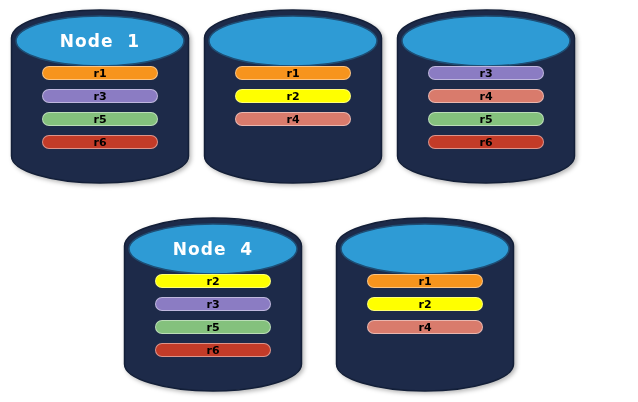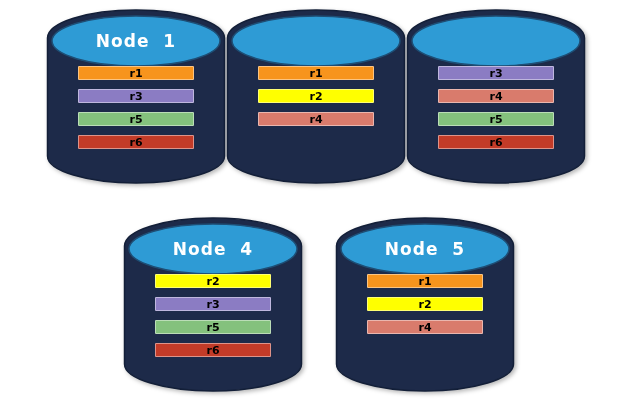--- a/index.html
+++ b/index.html
@@ -16,21 +16,22 @@
   .canvas {
     position: relative;
     width: 638px;
     height: 402px;
   }
   .row {
     display: flex;
   }
   .row-1 {
     padding: 8px 16px 0 10px;
-    justify-content: center;
+    justify-content: flex-start;
+    gap: 13px;
   }
   .row-2 {
     margin-top: 30px;
     justify-content: center;
     gap: 32px;
   }
   .node {
     position: relative;
     width: 180px;
     height: 178px;
@@ -62,21 +63,21 @@
     position: absolute;
     left: 32px;
     right: 32px;
     top: 58px;
     display: flex;
     flex-direction: column;
     gap: 9px;
   }
   .bar {
     height: 14px;
-    border-radius: 1px;
+    border-radius: 7px;
     display: flex;
     align-items: center;
     justify-content: center;
     font-size: 11px;
     font-weight: bold;
     color: #000000;
     border: 1px solid rgba(255,255,255,0.45);
     box-sizing: border-box;
     line-height: 1;
   }
@@ -135,21 +136,20 @@
           <div class="bar" style="background: rgb(139, 124, 195);">r3</div>
           <div class="bar" style="background: rgb(132, 193, 125);">r5</div>
           <div class="bar" style="background: rgb(195, 59, 40);">r6</div>
         </div>
   </div>
       <div class="node">
     <svg class="cyl" viewBox="0 0 180 178" aria-hidden="true">
       <path class="cyl-body" d="M 1.5,30 a 88.5,28 0 0 1 177,0 l 0,118 a 88.5,27 0 0 1 -177,0 z" stroke-width="1.5" fill="#1D2A49" stroke="#131F38"></path>
       <ellipse class="cyl-top" cx="90" cy="33" rx="84" ry="25" stroke-width="1.5" fill="#2E9BD5" stroke="#1E4E75"></ellipse>
     </svg>
-    <div class="title" style="color: rgb(255, 255, 255);">Node  5</div>
     <div class="bars">
           <div class="bar" style="background: rgb(247, 148, 29);">r1</div>
           <div class="bar" style="background: rgb(255, 255, 0);">r2</div>
           <div class="bar" style="background: rgb(217, 123, 108);">r4</div>
         </div>
   </div>
     </div>
 </div>
 
 </body></html>

